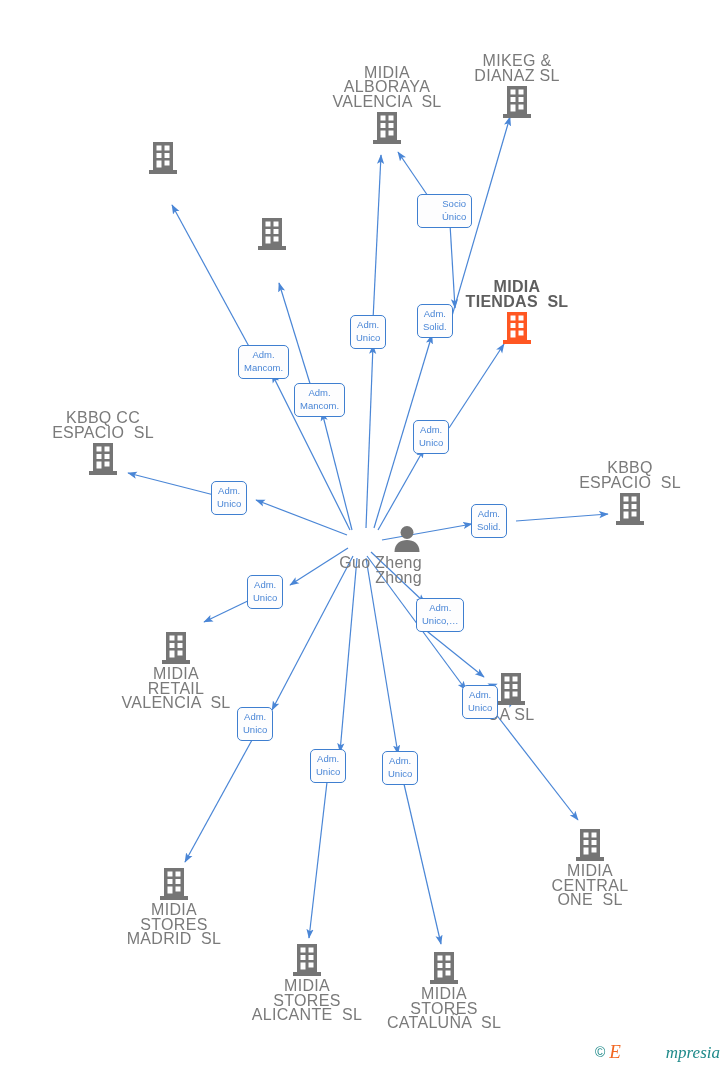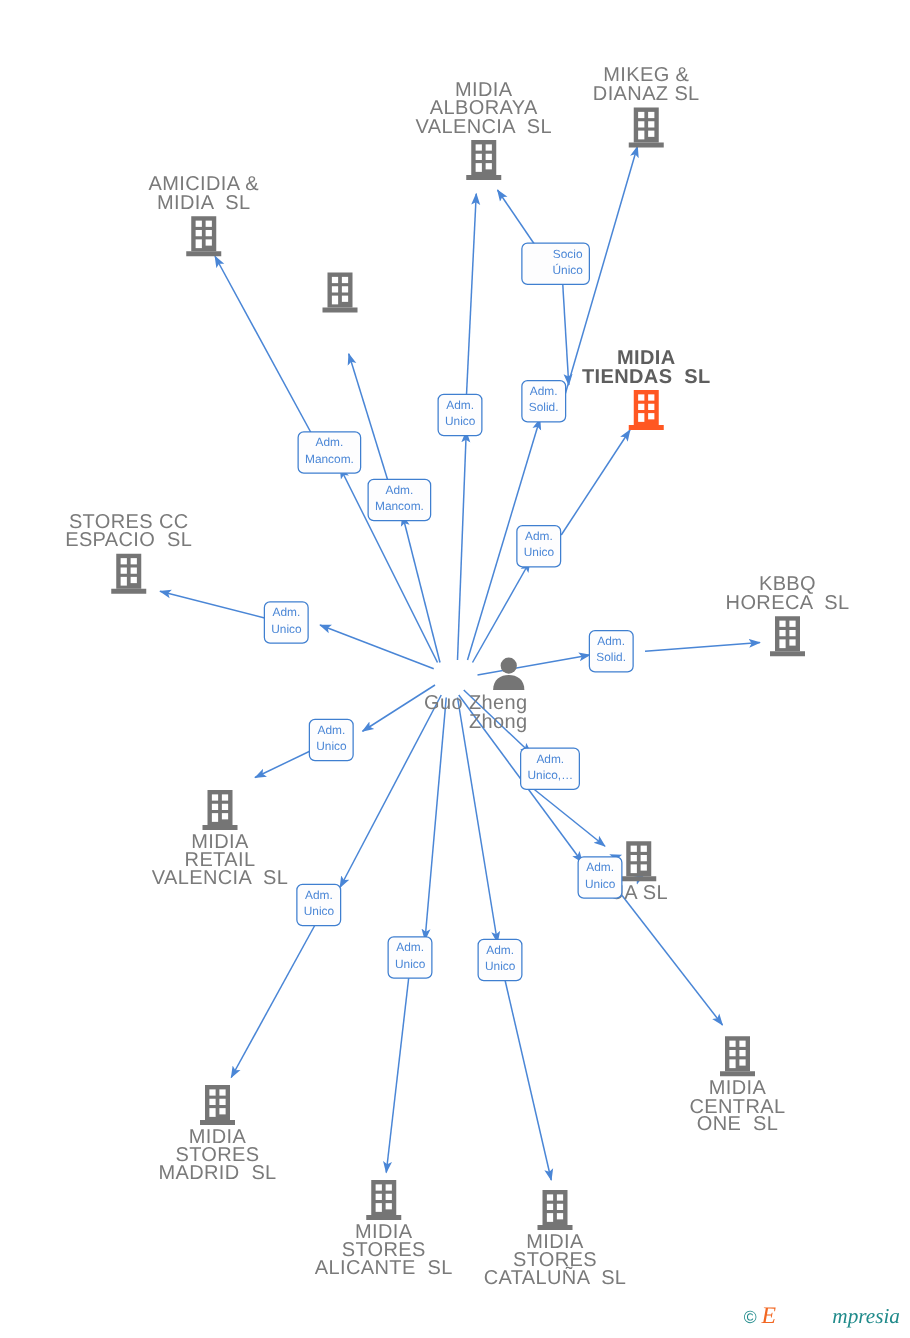--- a/index.html
+++ b/index.html
@@ -129,22 +129,20 @@
   <rect x="1" y="29" width="28" height="4" fill="#757575"></rect>
   <rect x="8.5" y="4.5" width="5" height="5" fill="#ffffff"></rect>
   <rect x="16.5" y="4.5" width="5" height="5" fill="#ffffff"></rect>
   <rect x="8.5" y="12" width="5" height="5" fill="#ffffff"></rect>
   <rect x="16.5" y="12" width="5" height="5" fill="#ffffff"></rect>
   <rect x="8.5" y="19.5" width="5" height="7" fill="#ffffff"></rect>
   <rect x="16.5" y="19.5" width="5" height="5" fill="#ffffff"></rect>
 </svg></span>
       </div>
       <div class="node above" style="left: 163px; top: 141px;">
-        <span class="cap">AMICIDIA &amp;
-MIDIA  SL</span>
         <span class="glyph">
 <svg width="30" height="34" viewBox="0 0 30 34" xmlns="http://www.w3.org/2000/svg">
   <rect x="5" y="1" width="20" height="28" fill="#757575"></rect>
   <rect x="1" y="29" width="28" height="4" fill="#757575"></rect>
   <rect x="8.5" y="4.5" width="5" height="5" fill="#ffffff"></rect>
   <rect x="16.5" y="4.5" width="5" height="5" fill="#ffffff"></rect>
   <rect x="8.5" y="12" width="5" height="5" fill="#ffffff"></rect>
   <rect x="16.5" y="12" width="5" height="5" fill="#ffffff"></rect>
   <rect x="8.5" y="19.5" width="5" height="7" fill="#ffffff"></rect>
   <rect x="16.5" y="19.5" width="5" height="5" fill="#ffffff"></rect>
@@ -172,37 +170,37 @@
   <rect x="1" y="29" width="28" height="4" fill="#FF5722"></rect>
   <rect x="8.5" y="4.5" width="5" height="5" fill="#ffffff"></rect>
   <rect x="16.5" y="4.5" width="5" height="5" fill="#ffffff"></rect>
   <rect x="8.5" y="12" width="5" height="5" fill="#ffffff"></rect>
   <rect x="16.5" y="12" width="5" height="5" fill="#ffffff"></rect>
   <rect x="8.5" y="19.5" width="5" height="7" fill="#ffffff"></rect>
   <rect x="16.5" y="19.5" width="5" height="5" fill="#ffffff"></rect>
 </svg></span>
       </div>
       <div class="node above" style="left: 103px; top: 411px;">
-        <span class="cap">STORES CC
+        <span class="cap">KBBQ CC
 ESPACIO  SL</span>
         <span class="glyph">
 <svg width="30" height="34" viewBox="0 0 30 34" xmlns="http://www.w3.org/2000/svg">
   <rect x="5" y="1" width="20" height="28" fill="#757575"></rect>
   <rect x="1" y="29" width="28" height="4" fill="#757575"></rect>
   <rect x="8.5" y="4.5" width="5" height="5" fill="#ffffff"></rect>
   <rect x="16.5" y="4.5" width="5" height="5" fill="#ffffff"></rect>
   <rect x="8.5" y="12" width="5" height="5" fill="#ffffff"></rect>
   <rect x="16.5" y="12" width="5" height="5" fill="#ffffff"></rect>
   <rect x="8.5" y="19.5" width="5" height="7" fill="#ffffff"></rect>
   <rect x="16.5" y="19.5" width="5" height="5" fill="#ffffff"></rect>
 </svg></span>
       </div>
       <div class="node above" style="left: 630px; top: 461px;">
         <span class="cap">KBBQ
-HORECA  SL</span>
+ESPACIO  SL</span>
         <span class="glyph">
 <svg width="30" height="34" viewBox="0 0 30 34" xmlns="http://www.w3.org/2000/svg">
   <rect x="5" y="1" width="20" height="28" fill="#757575"></rect>
   <rect x="1" y="29" width="28" height="4" fill="#757575"></rect>
   <rect x="8.5" y="4.5" width="5" height="5" fill="#ffffff"></rect>
   <rect x="16.5" y="4.5" width="5" height="5" fill="#ffffff"></rect>
   <rect x="8.5" y="12" width="5" height="5" fill="#ffffff"></rect>
   <rect x="16.5" y="12" width="5" height="5" fill="#ffffff"></rect>
   <rect x="8.5" y="19.5" width="5" height="7" fill="#ffffff"></rect>
   <rect x="16.5" y="19.5" width="5" height="5" fill="#ffffff"></rect>

